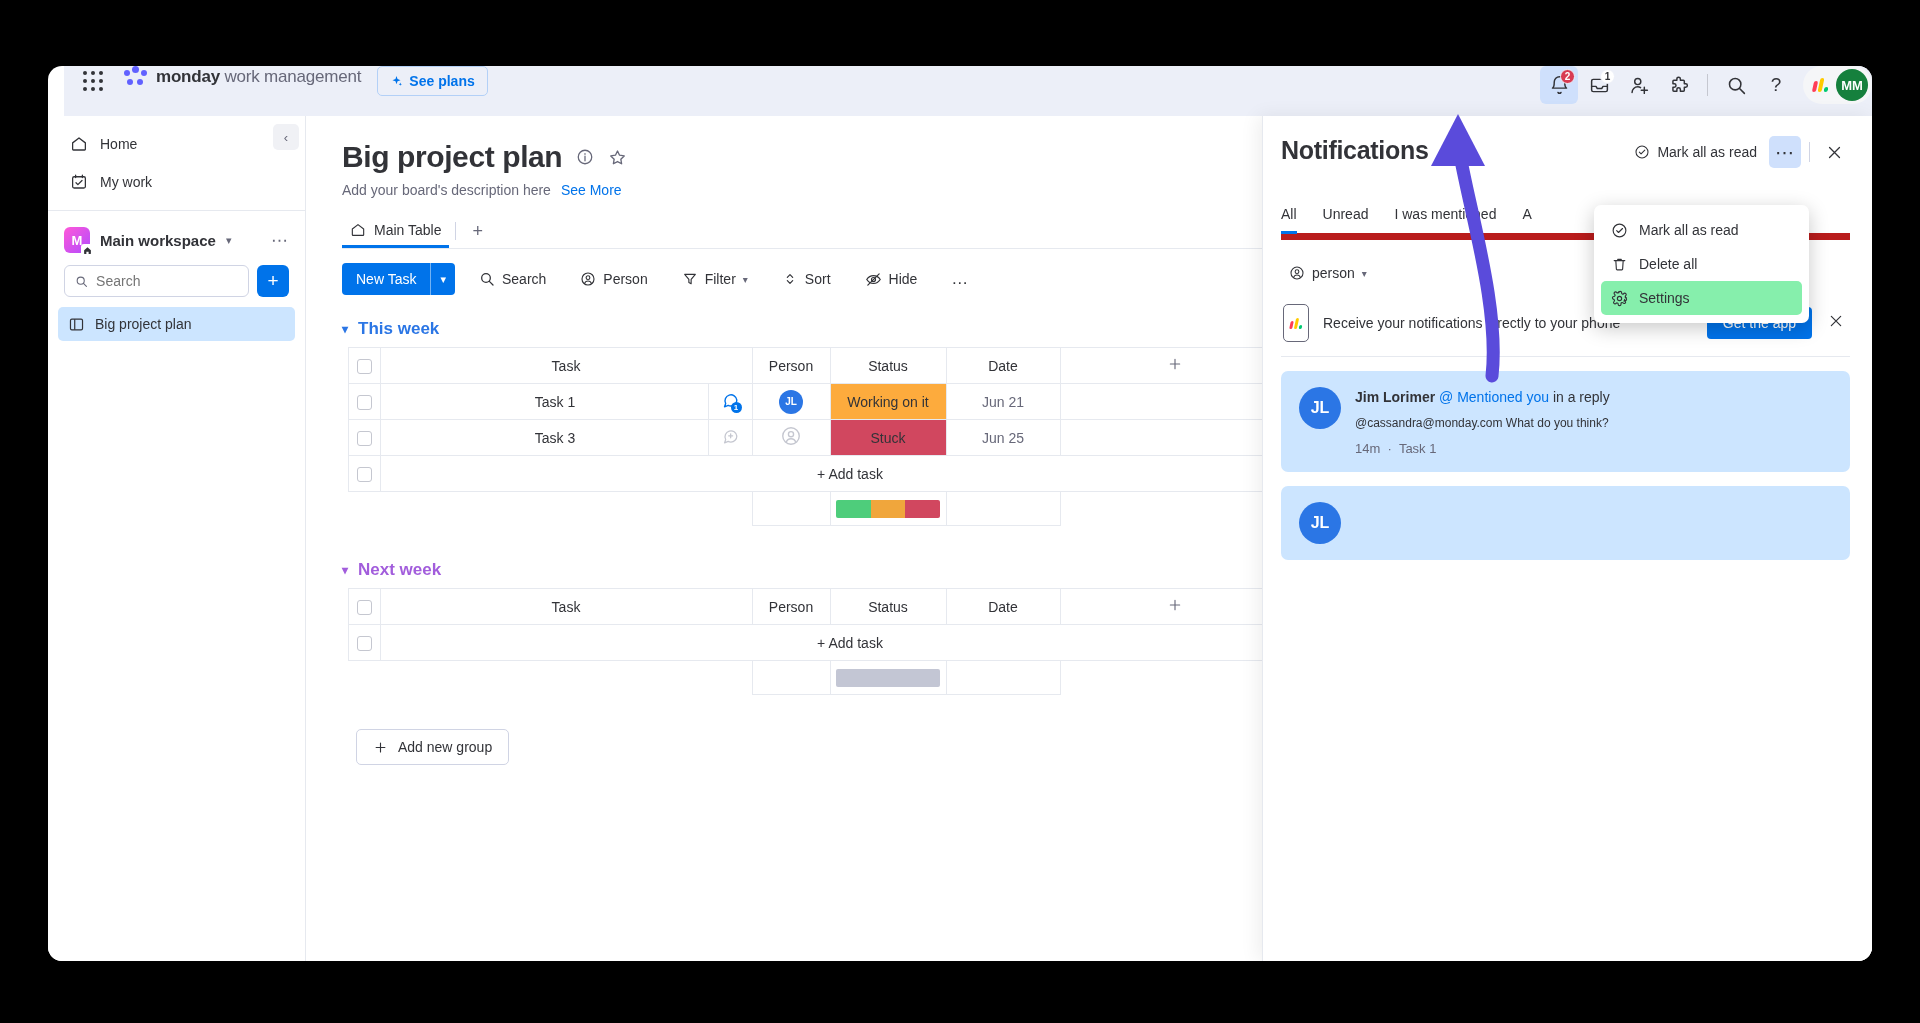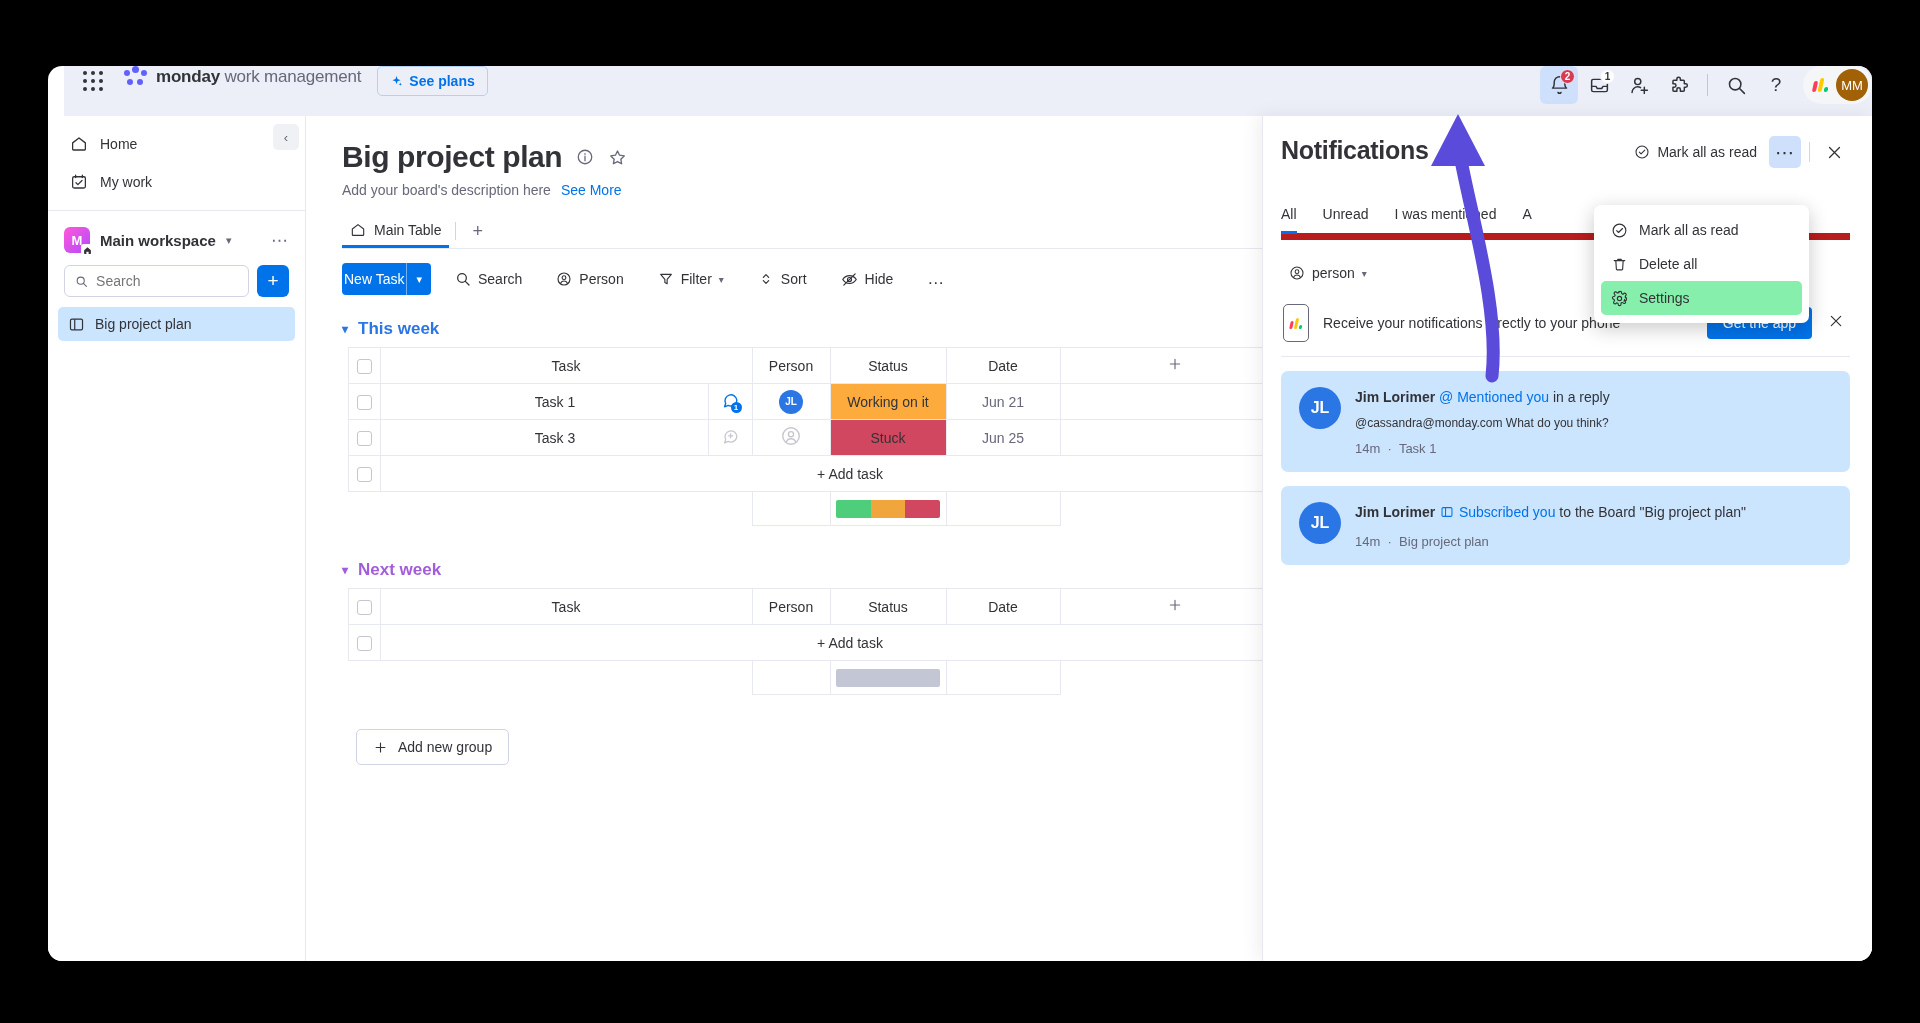--- a/index.html
+++ b/index.html
@@ -67,21 +67,21 @@
   .tb-divider { width: 1px; height: 22px; background: #c5c7d0; margin: 0 7px; }
   .user-chip {
     display: flex; align-items: center; gap: 8px;
     background: #f5f6f8; border-radius: 20px;
     padding: 3px 4px 3px 10px; margin-left: 6px; cursor: pointer;
   }
   .mini-monday { display: flex; gap: 1.5px; align-items: flex-end; height: 14px; }
   .mini-monday i { width: 4px; border-radius: 2px; display: block; transform: skewX(-12deg); }
   .avatar-mm {
     width: 32px; height: 32px; border-radius: 50%;
-    background: #a16207; color: #fff; font-size: 13px; font-weight: 400;
+    background: #15803d; color: #fff; font-size: 13px; font-weight: 700;
     display: flex; align-items: center; justify-content: center;
   }
   
   .sidebar {
     position: absolute; left: 0; top: 50px;
     width: 258px; height: calc(100% - 50px);
     background: #fff; border-right: 1px solid #e6e9ef;
     padding-top: 8px;
   }
   .nav-item {
@@ -156,21 +156,21 @@
   .tabs-underline { height: 1px; background: #e6e9ef; margin-left: 0; }
   .toolbar {
     display: flex; align-items: center; gap: 6px;
     padding: 14px 0 14px 36px;
   }
   .btn-newtask {
     display: flex; align-items: stretch; height: 32px;
     background: #0073ea; color: #fff; border-radius: 4px;
     font-size: 14px; font-weight: 400; cursor: pointer; overflow: hidden;
   }
-  .btn-newtask .label { display: flex; align-items: center; padding: 0 2px; }
+  .btn-newtask .label { display: flex; align-items: center; padding: 0 14px; }
   .btn-newtask .split { width: 1px; background: rgba(255,255,255,.45); }
   .btn-newtask .caret { display: flex; align-items: center; padding: 0 9px; font-size: 11px; }
   .tool-btn {
     display: flex; align-items: center; gap: 7px; height: 32px;
     padding: 0 10px; border-radius: 4px; font-size: 14px;
     color: #323338; cursor: pointer; margin-left: 8px;
   }
   .caret-sm { font-size: 10px; color: #676879; }
   
   .table-scroll { padding-left: 36px; padding-top: 10px; }
@@ -761,36 +761,20 @@
         <div class="notif-meta">
           <span>14m</span>
           <span>&nbsp;·&nbsp;</span>
           <span>Task 1</span>
         </div>
       </div>
     </div>
 
     <div class="notif-card">
       <span class="avatar-jl">JL</span>
-      <div style="flex:1;">
-        <div class="notif-line1">
-          <b>Jim Lorimer</b>
-          <svg width="14" height="14" viewBox="0 0 24 24" fill="none" stroke="#0073ea" stroke-width="1.8" style="vertical-align:-2px;margin:0 1px;">
-            <rect x="3.5" y="4.5" width="17" height="15" rx="2"></rect>
-              <path d="M9.5 4.5v15"></path>
-          </svg>
-          <span class="notif-link">Subscribed you</span>
-          <span>to the Board "Big project plan"</span>
-        </div>
-        <div class="notif-meta">
-          <span>14m</span>
-          <span>&nbsp;·&nbsp;</span>
-          <span>Big project plan</span>
-        </div>
-      </div>
     </div>
   </div>
 
   <div class="ctx-menu">
     <div class="ctx-item">
       <svg width="17" height="17" viewBox="0 0 24 24" fill="none" stroke="#323338" stroke-width="1.6">
         <circle cx="12" cy="12" r="9"></circle>
           <path d="M8 12.2l2.6 2.6L16.2 9.2" stroke-linecap="round" stroke-linejoin="round"></path>
       </svg>
       <span>Mark all as read</span>

